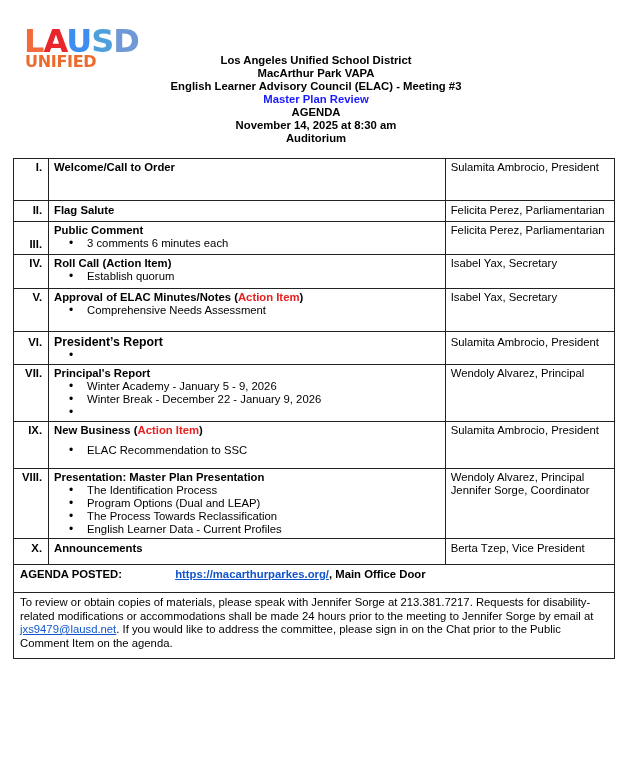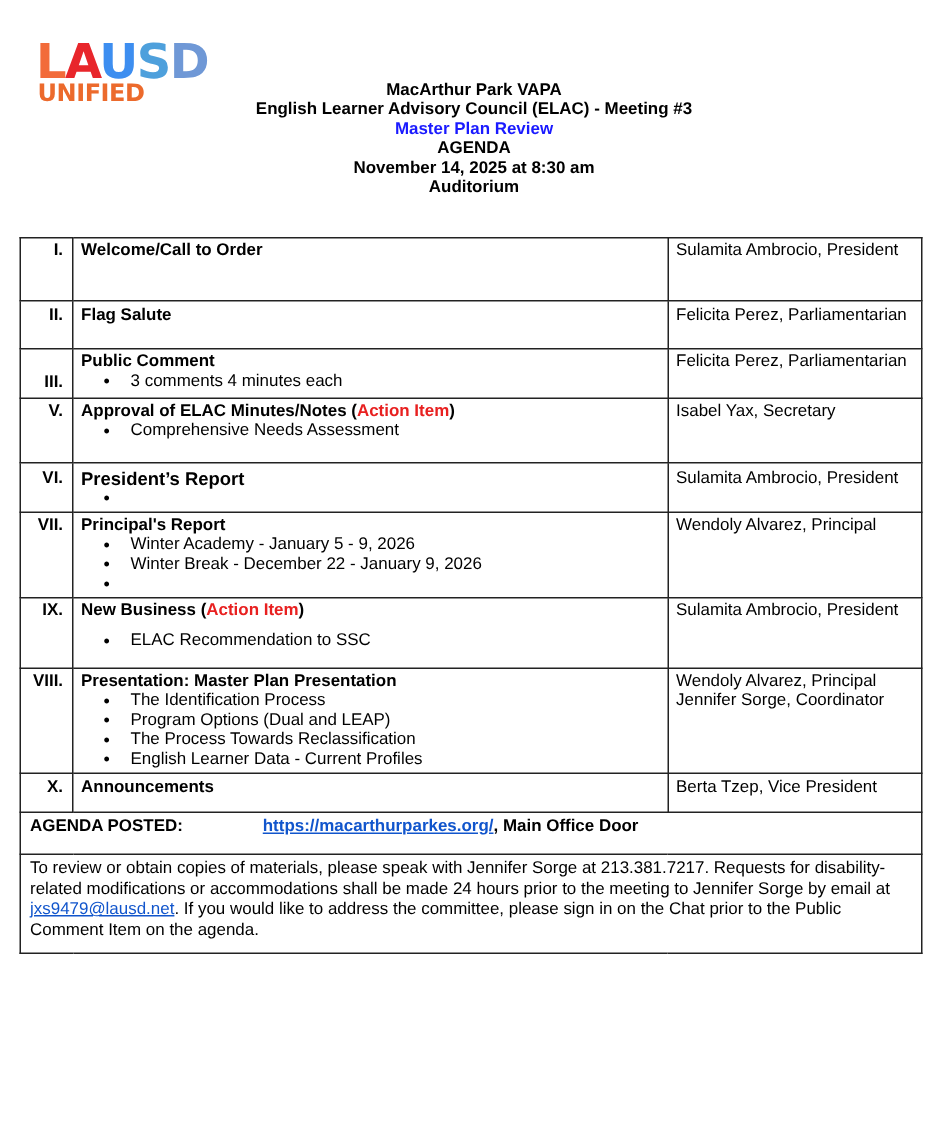--- a/index.html
+++ b/index.html
@@ -32,53 +32,64 @@
   </style>
 </head>
 <body>
 
 <div class="logo">
   <div class="logo-main"><span style="color:#f26b3a">L</span><span style="color:#e8262b">A</span><span style="color:#3d8ef0">U</span><span style="color:#4ea0dc">S</span><span style="color:#6f98d6">D</span></div>
   <div class="logo-sub" style="color:#ec6a2c">UNIFIED</div>
 </div>
 
 <div class="header">
+  <div>Los Angeles Unified School District</div>
   <div>MacArthur Park VAPA</div>
   <div>English Learner Advisory Council (ELAC) - Meeting #3</div>
   <div class="blue">Master Plan Review</div>
   <div>AGENDA</div>
   <div>November 14, 2025 at 8:30 am</div>
   <div>Auditorium</div>
 </div>
 
 <table class="agenda">
   <tbody>
       <tr style="height:42px;">
     <td class="num">I.</td>
     <td class="desc">
           <div class="title">Welcome/Call to Order</div>
         </td>
     <td class="who">Sulamita Ambrocio, President</td>
   </tr>
-  <tr style="height:32px;">
+  <tr style="height:21px;">
     <td class="num" style="padding-top:3px;">II.</td>
     <td class="desc" style="padding-top:3px;">
           <div class="title">Flag Salute</div>
         </td>
     <td class="who" style="padding-top:3px;">Felicita Perez, Parliamentarian</td>
   </tr>
   <tr style="height:33px;">
     <td class="num" style="vertical-align:bottom;padding-bottom:3px;">III.</td>
     <td class="desc">
       <div class="title">Public Comment</div>
       <ul>
-            <li>3 comments 4 minutes each</li>
+            <li>3 comments 6 minutes each</li>
           </ul>
     </td>
     <td class="who">Felicita Perez, Parliamentarian</td>
+  </tr>
+  <tr style="height:34px;">
+    <td class="num">IV.</td>
+    <td class="desc">
+      <div class="title">Roll Call (Action Item)</div>
+      <ul>
+            <li>Establish quorum</li>
+          </ul>
+    </td>
+    <td class="who">Isabel Yax, Secretary</td>
   </tr>
   <tr style="height:43px;">
     <td class="num">V.</td>
     <td class="desc">
       <div class="title"><span>Approval of ELAC Minutes/Notes (</span><span class="red">Action Item</span><span>)</span></div>
       <ul>
             <li>Comprehensive Needs Assessment</li>
           </ul>
     </td>
     <td class="who">Isabel Yax, Secretary</td>

